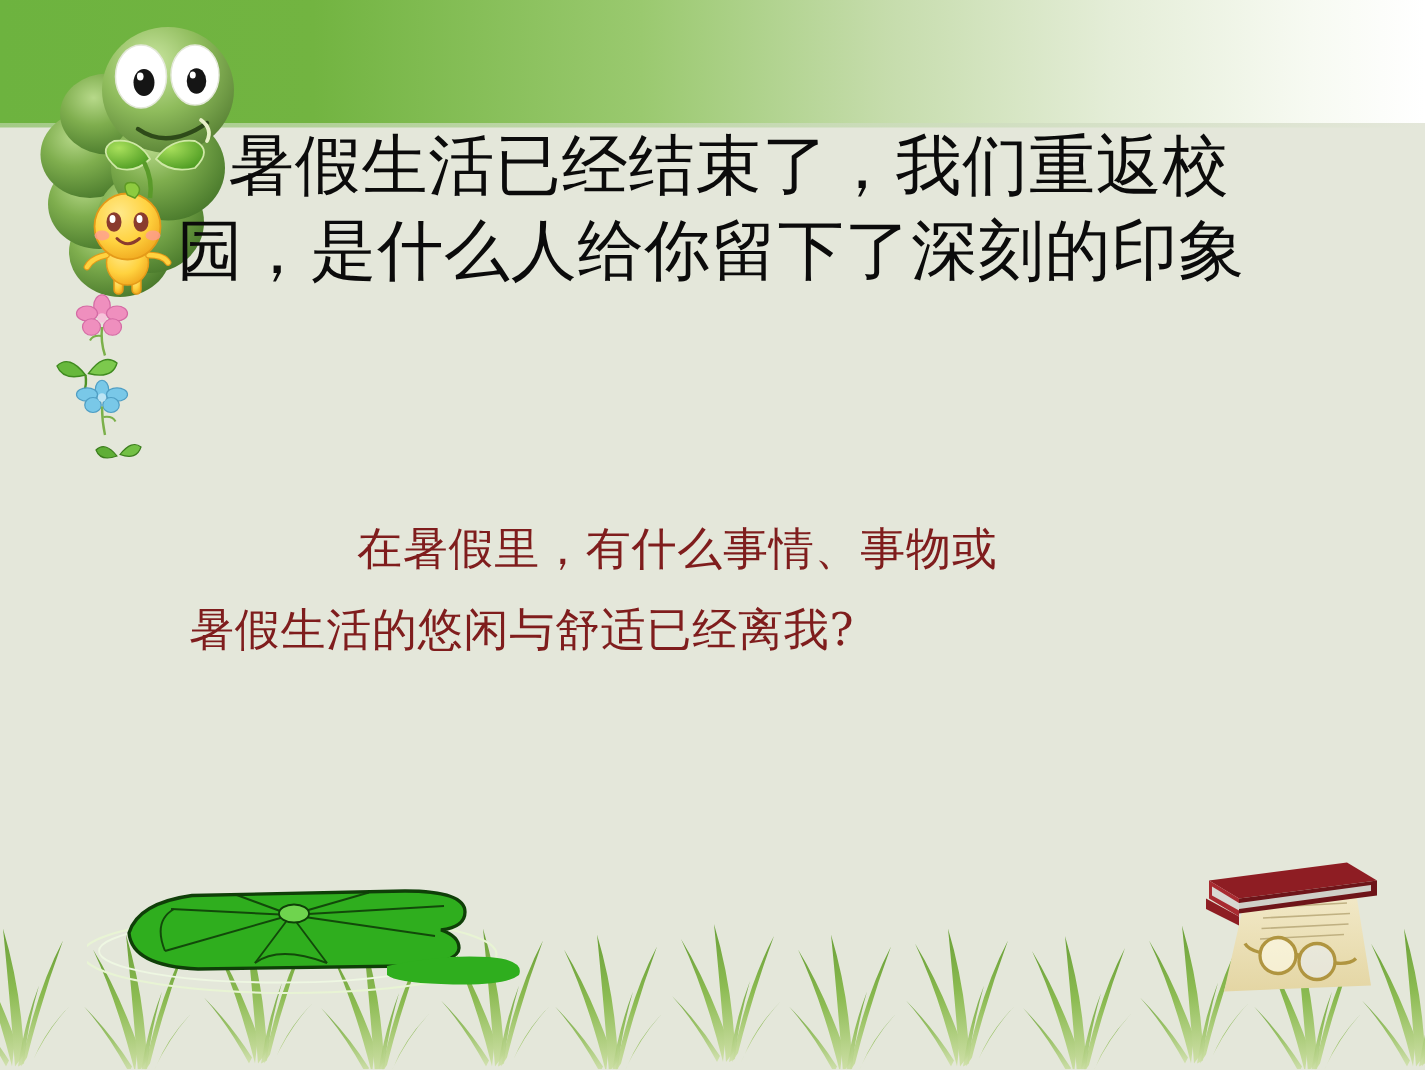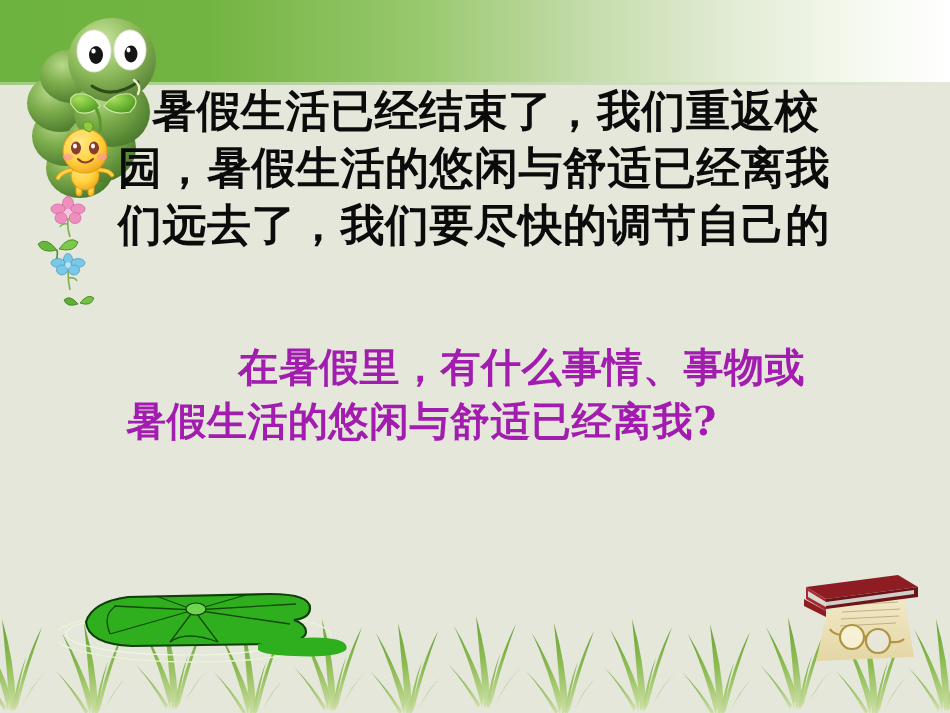--- a/index.html
+++ b/index.html
@@ -21,26 +21,26 @@
   .header-band:after{
     content:"";position:absolute;left:0;bottom:-3px;width:100%;height:3px;
     background:linear-gradient(to right,rgba(109,179,63,.55),rgba(255,255,255,0));
   }
 
   
   .text-layer{position:absolute;left:0;top:0;width:950px;height:713px;}
   .para{
     position:absolute;
     font-family:"DejaVu Serif","Liberation Serif",serif;
-    font-weight:bold;
+    font-weight:normal;
     letter-spacing:.5px;
     white-space:nowrap;
   }
   .black-para{ color:#0b0b0b; font-size:44px; line-height:57px; }
-  .blue-para{ color:#a21caf; font-size:40px; line-height:54px; }
+  .blue-para{ color:#7f1d1d; font-size:30px; line-height:54px; }
 
   .l1{left:152px;top:82px;}
   .l2{left:118px;top:139px;}
   .l3{left:118px;top:196px;}
   .l4{left:118px;top:253px;}
   .b1{left:238px;top:340px;}
   .b2{left:126px;top:394px;}
   .b3{left:232px;top:482px;}
 
   
@@ -190,22 +190,21 @@
 
   <div class="deco" style="left:62px;top:290px;">
     <svg width="34" height="22" viewBox="0 0 34 22" xmlns="http://www.w3.org/2000/svg">
       <path d="M16 14 Q8 4 2 10 Q5 18 16 14 Z" fill="#5fae36" stroke="#3b7d1c" stroke-width=".8"></path>
       <path d="M18 13 Q26 3 32 8 Q29 17 18 13 Z" fill="#73c045" stroke="#3b7d1c" stroke-width=".8"></path>
     </svg>
   </div>
 
   <div class="text-layer">
     <div class="para black-para l1">暑假生活已经结束了，我们重返校</div>
-    <div class="para black-para l2">园，暑假生活的悠闲与舒适已经离我</div>
-    <div class="para black-para l3">们远去了，我们要尽快的调节自己的</div>
+    <div class="para black-para l2">园，是什么人给你留下了深刻的印象</div>
 
     <div class="para blue-para b1">在暑假里，有什么事情、事物或</div>
     <div class="para blue-para b2">暑假生活的悠闲与舒适已经离我?</div>
   </div>
 
   <div class="grass-strip">
     <svg width="950" height="120" viewBox="0 0 950 120" xmlns="http://www.w3.org/2000/svg">
       <defs>
         <linearGradient id="blade" x1="0" y1="1" x2="0" y2="0">
           <stop offset="0%" stop-color="#cfe0a8"></stop>

